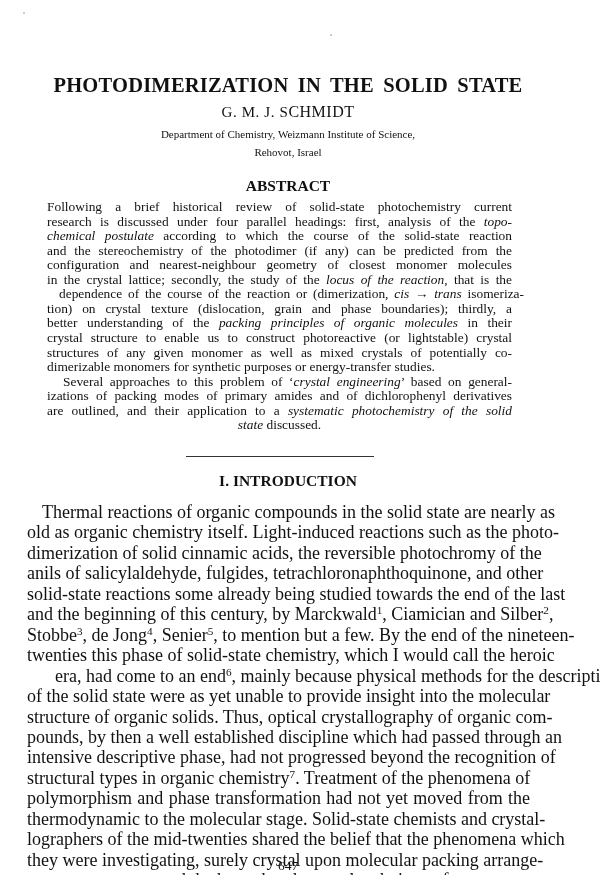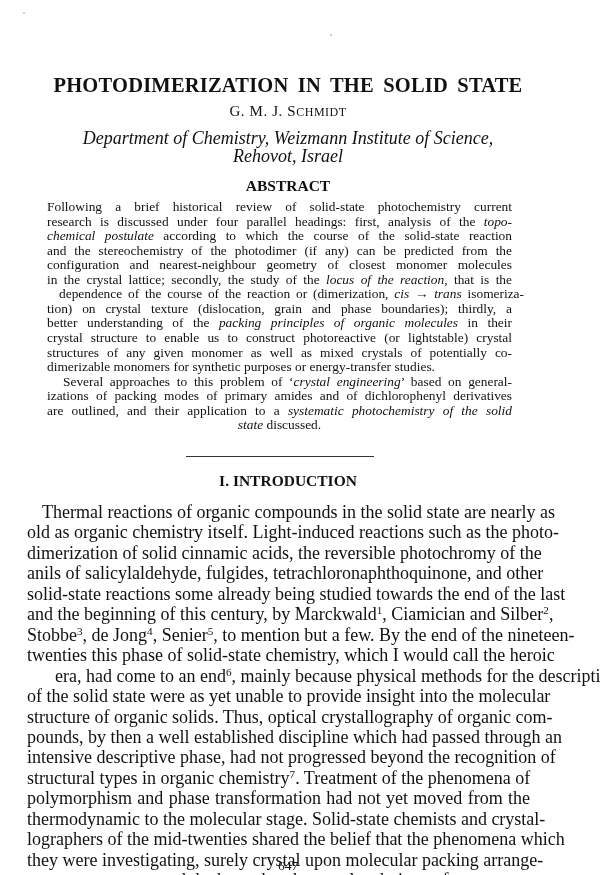--- a/index.html
+++ b/index.html
@@ -2,22 +2,22 @@
 <html><head>
 <meta charset="utf-8">
 <style>
   html, body { margin: 0; padding: 0; background: #ffffff; }
   body { width: 600px; height: 875px; position: relative; overflow: hidden;
          font-family: "Liberation Serif", "DejaVu Serif", serif; color: #111; }
   .abs { position: absolute; white-space: nowrap; }
   .center { left: 0; width: 576px; text-align: center; }
   .title { top: 74px; font-size: 20.5px; font-weight: bold; letter-spacing: 0.2px; word-spacing: 4px; }
   .author { top: 103px; font-size: 15px; letter-spacing: 0.6px; }
-  .author .sc { font-size: 12px; letter-spacing: 0.5px; }
-  .affil { font-size: 18px; font-style: italic; }
+  .author .sc { font-size: 16px; letter-spacing: 0.5px; }
+  .affil { font-size: 11px; }
   .affil1 { top: 128px; }
   .affil2 { top: 146px; }
   .abstract-h { top: 177px; font-size: 15.5px; font-weight: bold; }
   .intro-h { top: 472px; font-size: 15.5px; font-weight: bold; }
   .page-no { top: 858px; font-size: 13.5px; }
   .jl { position: absolute; display: block; white-space: nowrap; text-align: justify; text-align-last: justify; }
   .absline { left: 47px; width: 465px; font-size: 13.4px; line-height: 14.6px; }
   .introline { left: 27px; width: 503px; font-size: 18px; line-height: 20px; }
   .indent { left: 63px; width: 449px; }
   .indent2 { left: 42px; width: 488px; }

